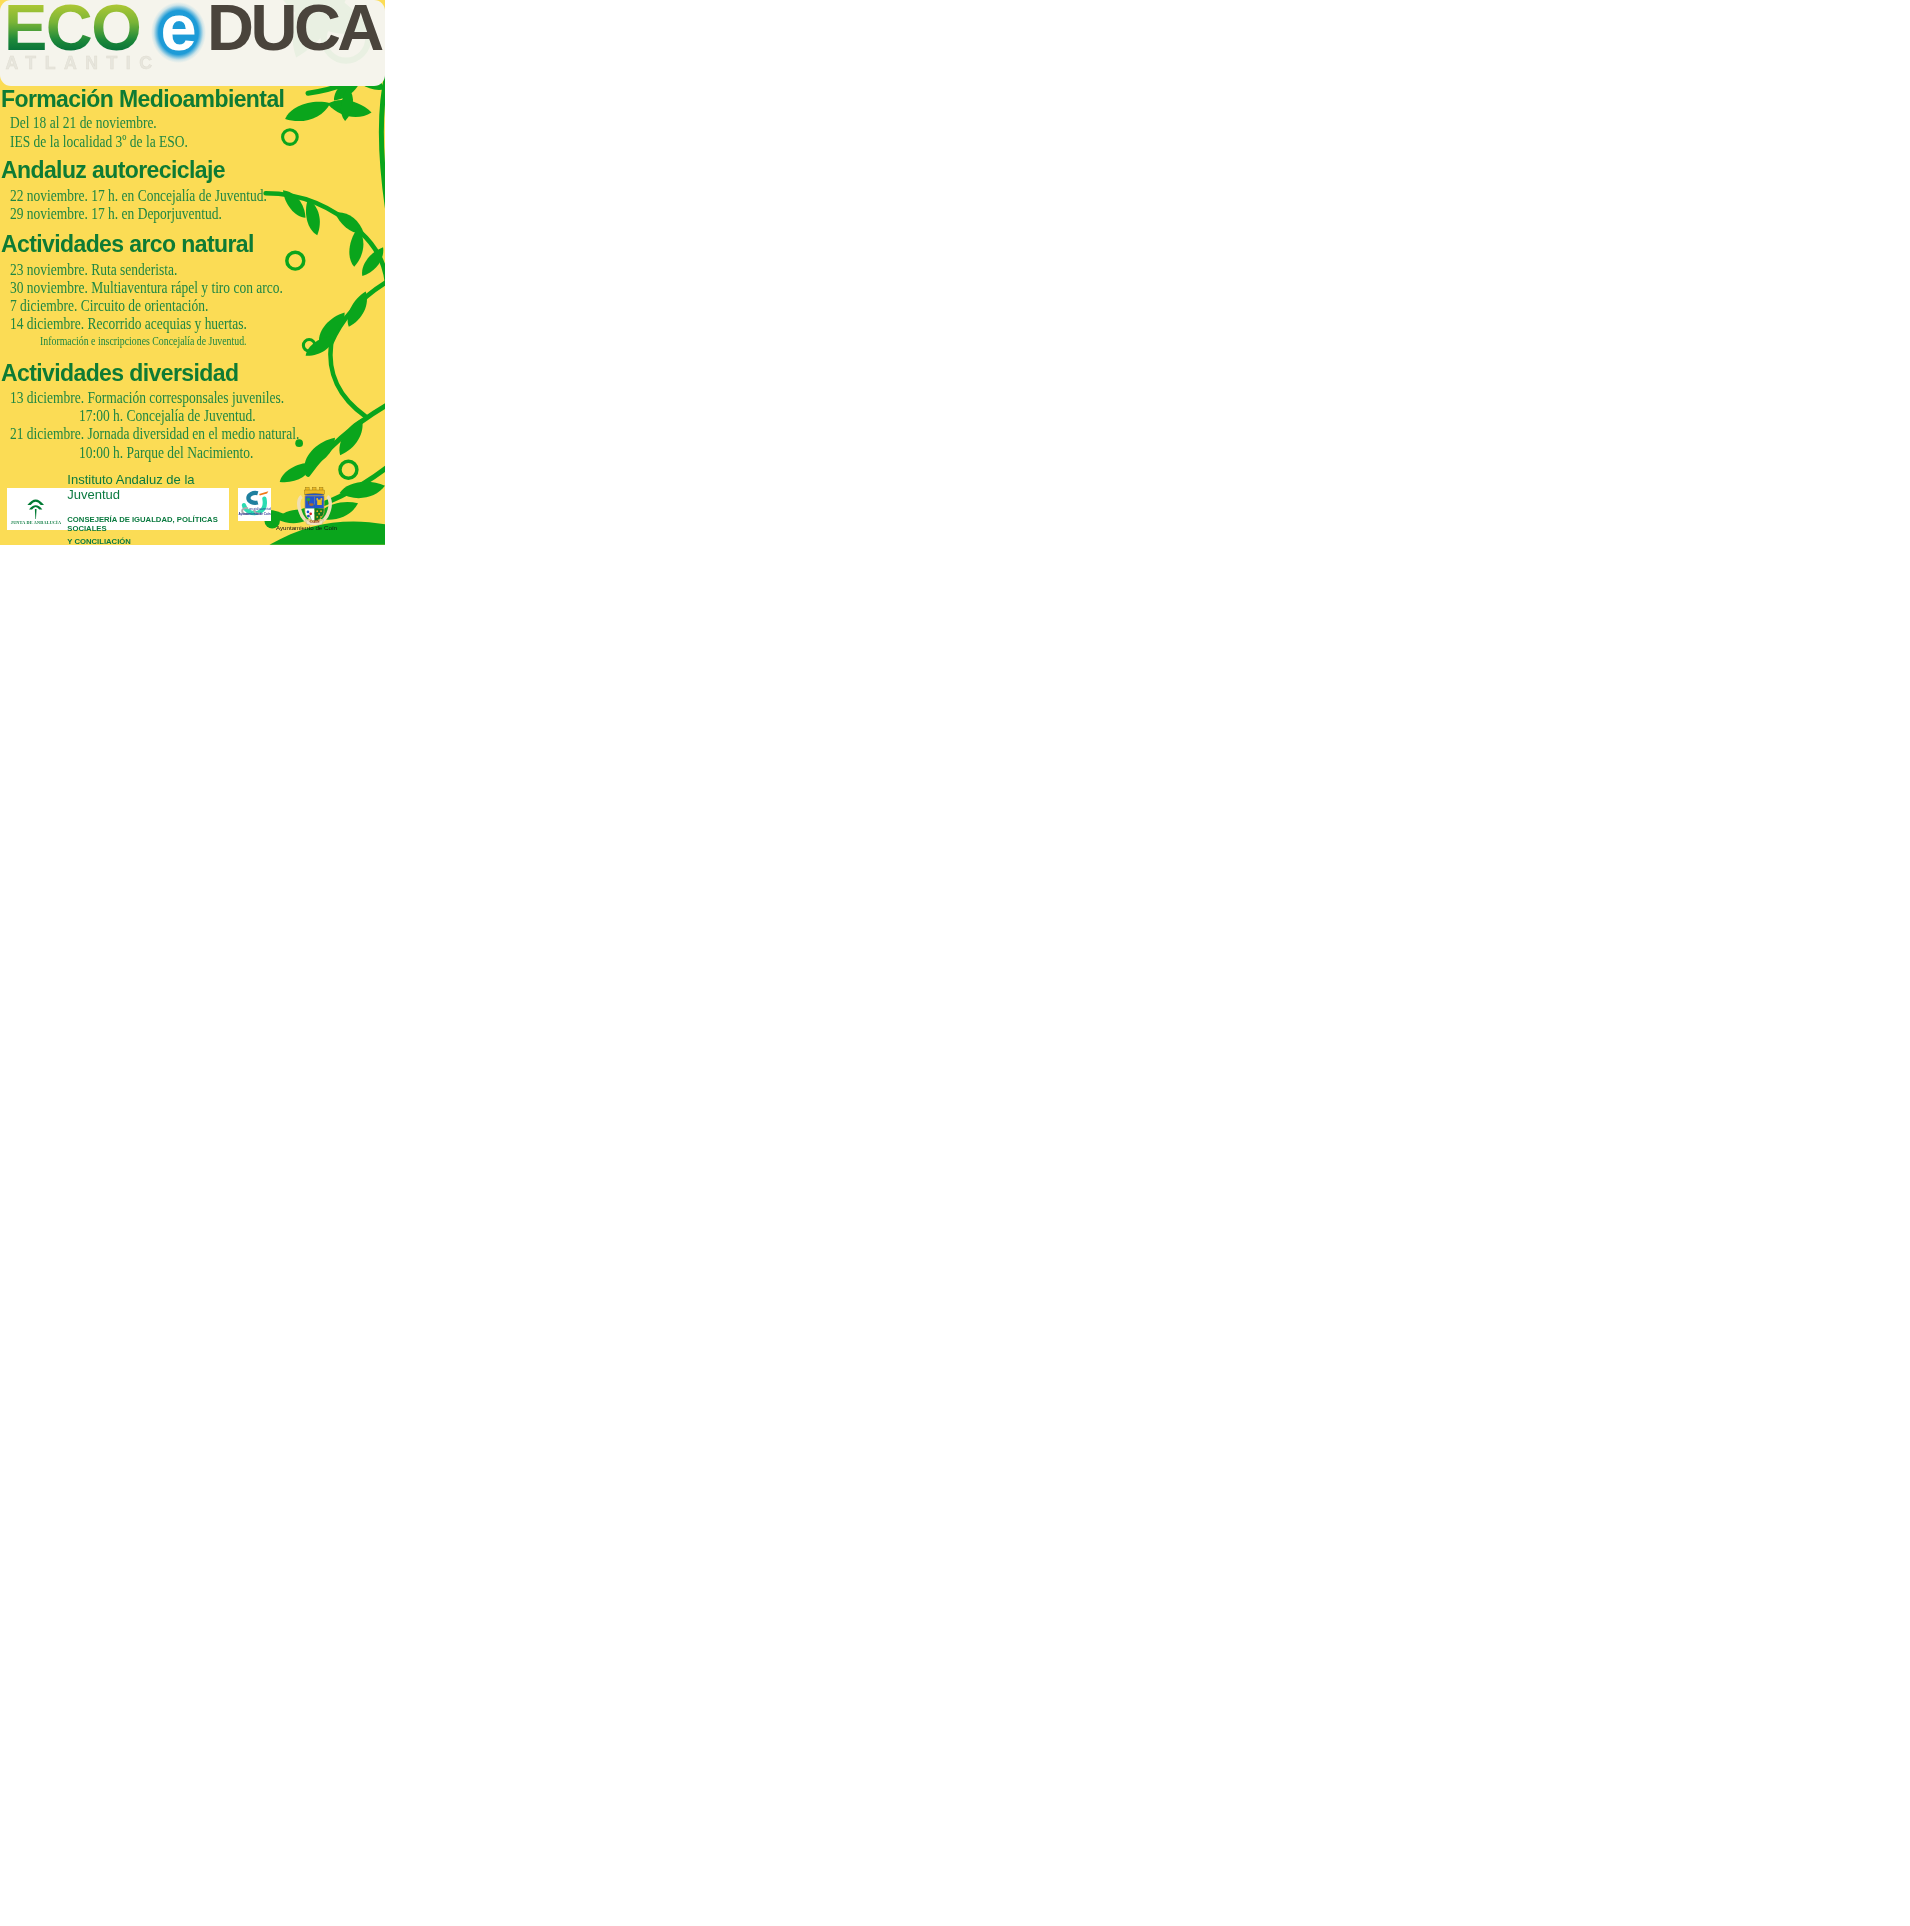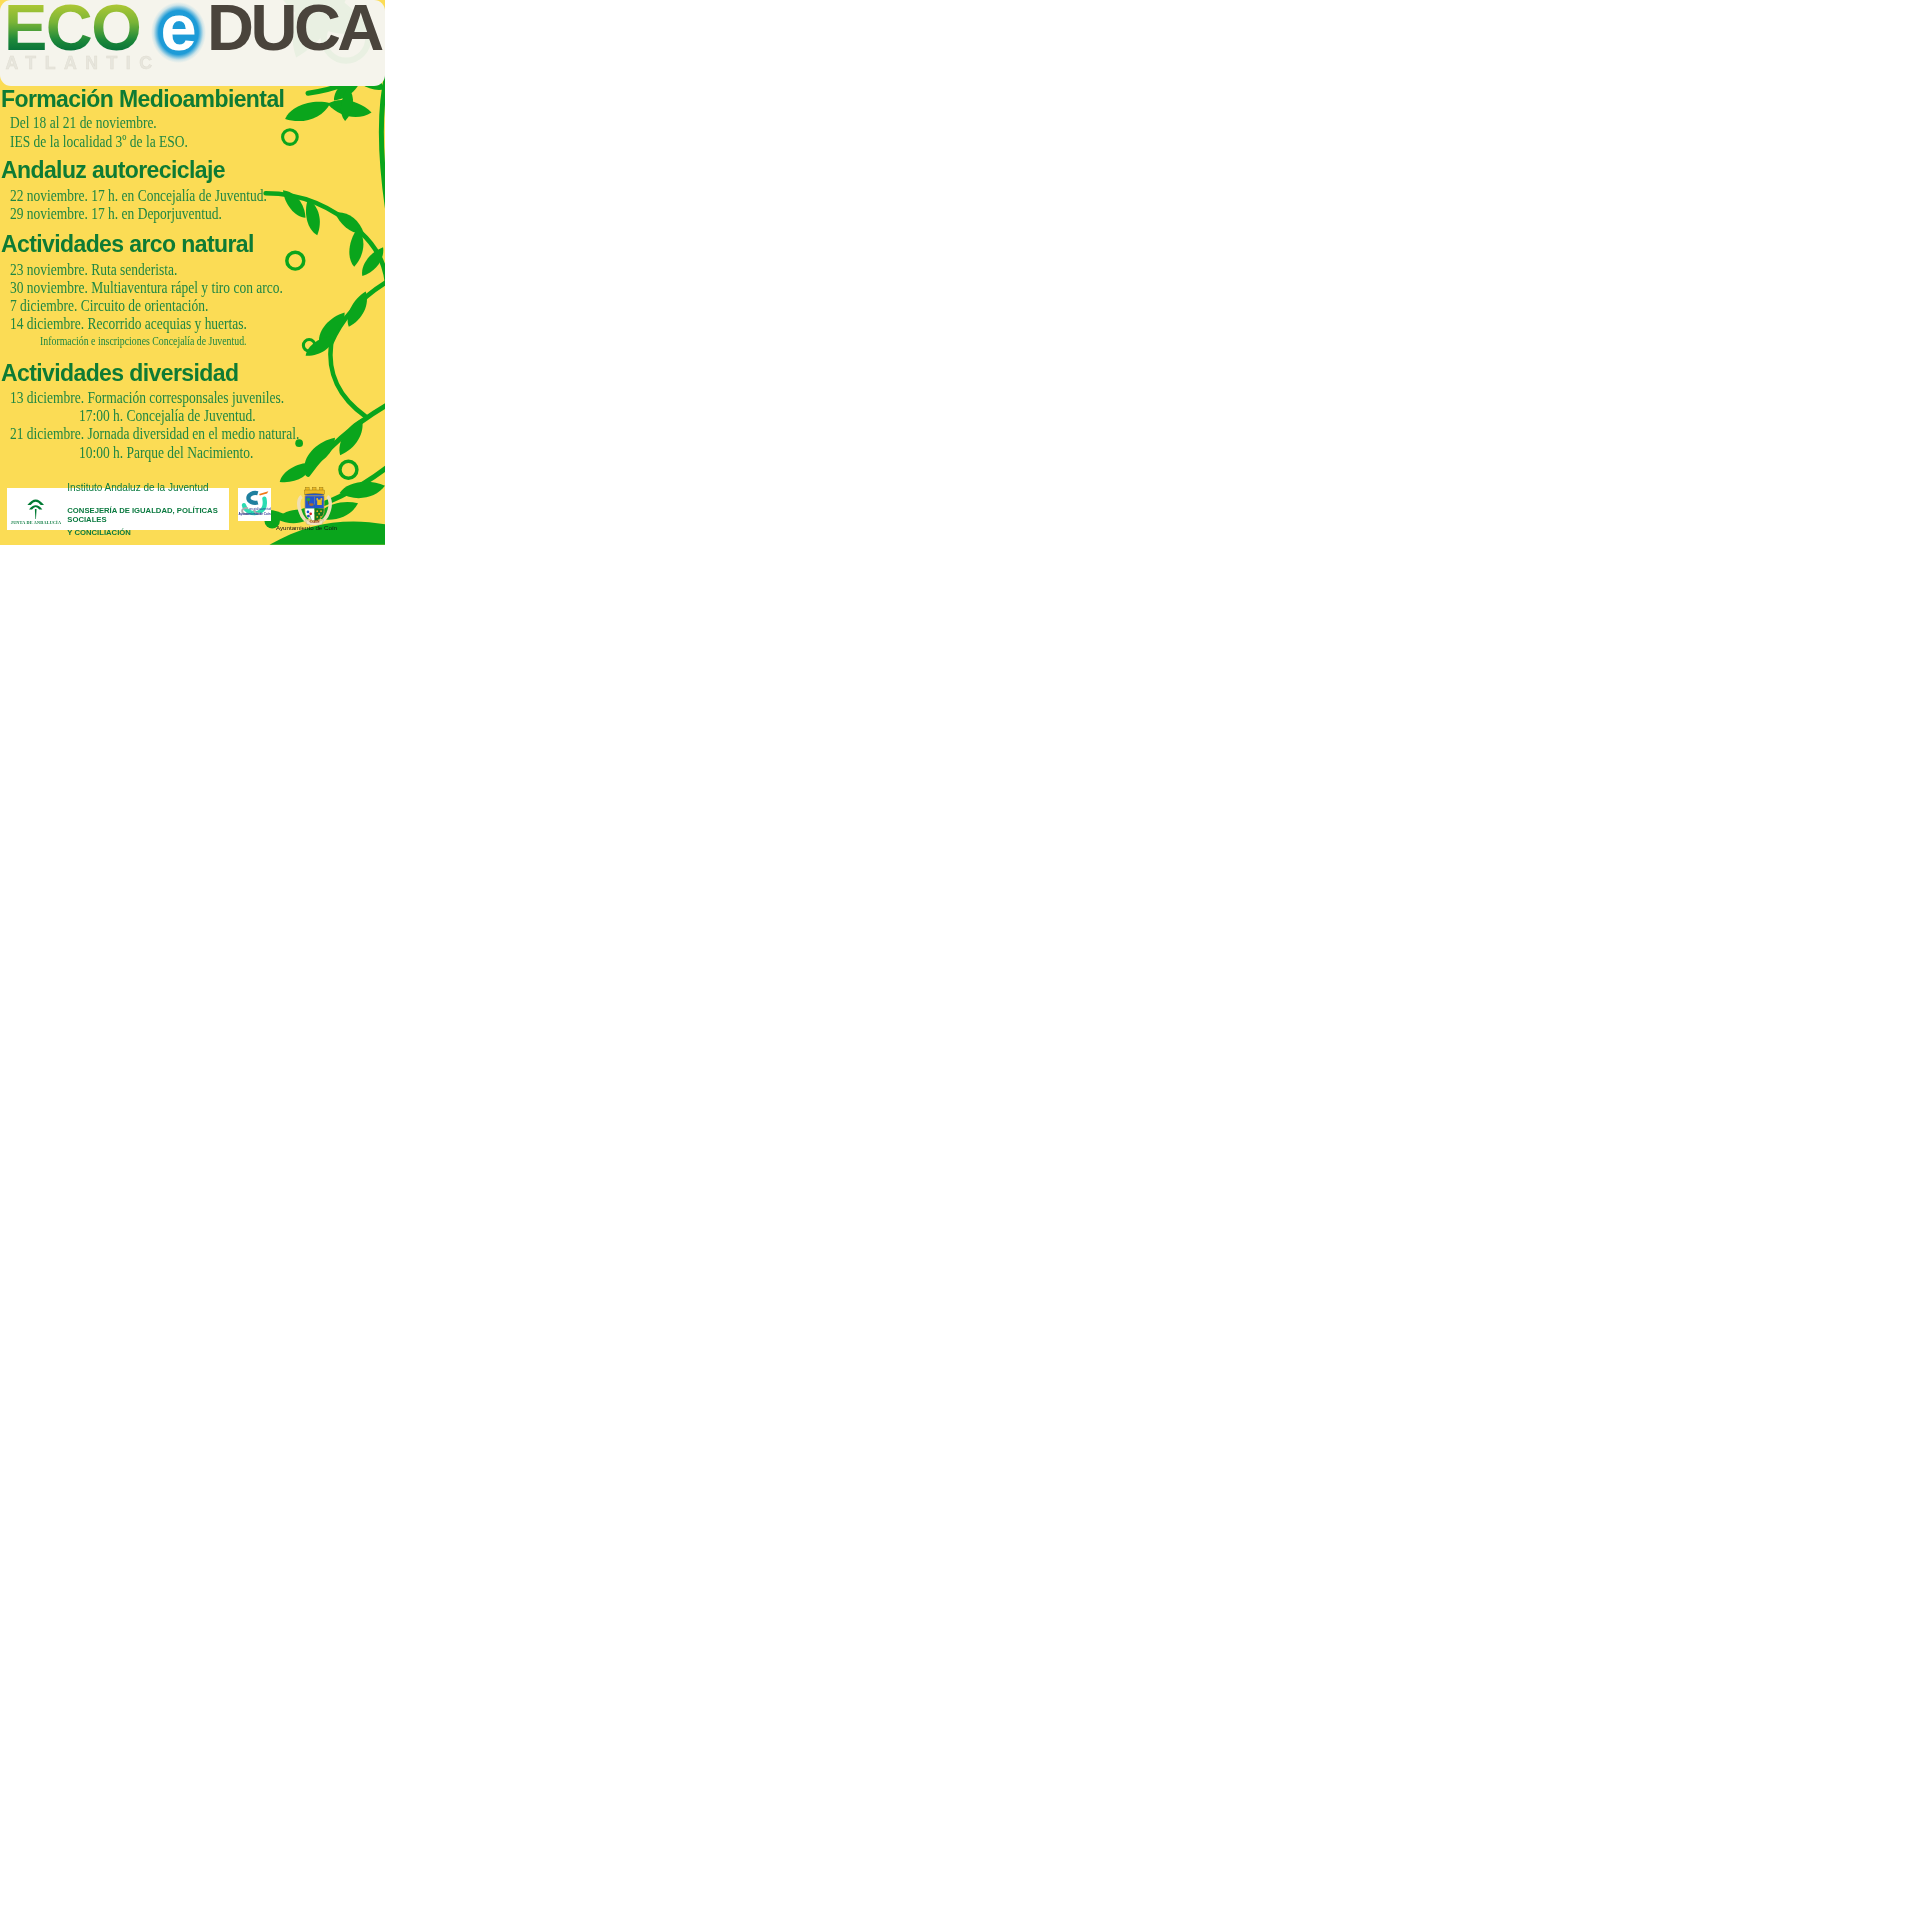--- a/index.html
+++ b/index.html
@@ -32,21 +32,21 @@
      white-space:nowrap;line-height:1;}
   .line.small{font-size:12px;transform:scaleX(0.82);}
   
   .junta-box{position:absolute;left:7px;top:488px;width:222px;height:42px;
      background:#FFFFFF;z-index:4;display:flex;align-items:center;}
   .junta-left{width:58px;text-align:center;}
   .junta-mark{width:25.4px;height:25px;display:block;margin:1.5px auto 0;}
   .junta-brand{font-family:"Liberation Serif",serif;font-weight:700;font-size:4.2px;
      color:#0B7A40;letter-spacing:0.2px;white-space:nowrap;}
   .junta-text{flex:1;padding-left:2.3px;}
-  .jt1{font-size:10px;color:#0B7A40;margin-bottom:13px;}
+  .jt1{font-size:13px;color:#0B7A40;margin-bottom:13px;}
   .jt2{font-size:7.7px;font-weight:700;color:#0B7A40;margin-bottom:4px;}
   .jt3{font-size:7.7px;font-weight:700;color:#0B7A40;}
   .cj-box{position:absolute;left:238px;top:488px;width:33px;height:33px;
      background:#FFFFFF;z-index:4;}
   .crest{position:absolute;left:290px;top:485px;width:49px;height:40px;z-index:4;}
   .coin-caption{position:absolute;left:270px;top:524px;width:73px;z-index:4;
      font-size:6.2px;color:#111111;text-align:center;}
 </style>
 </head>
 <body>

